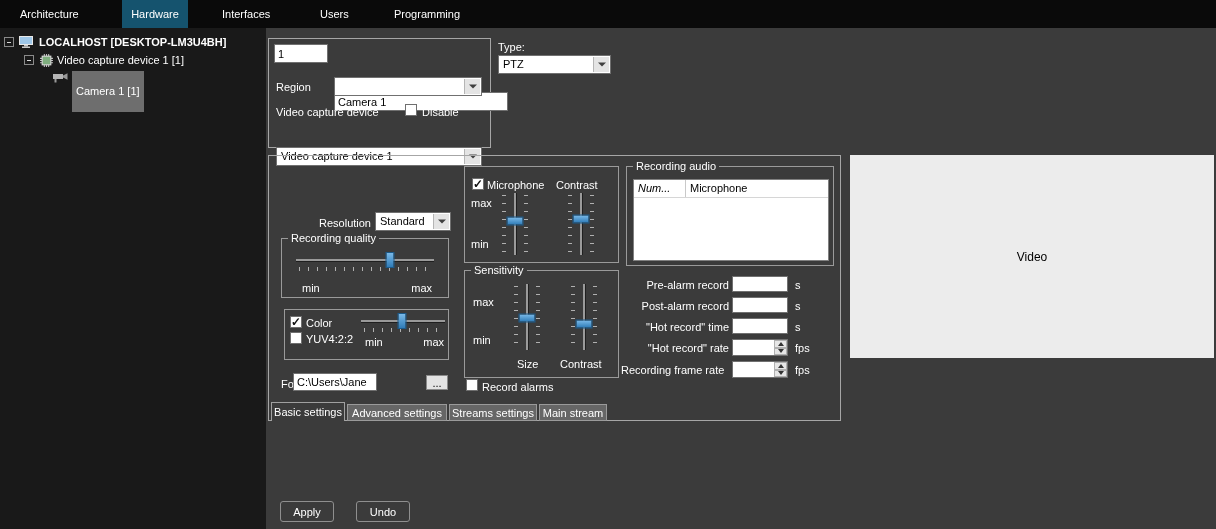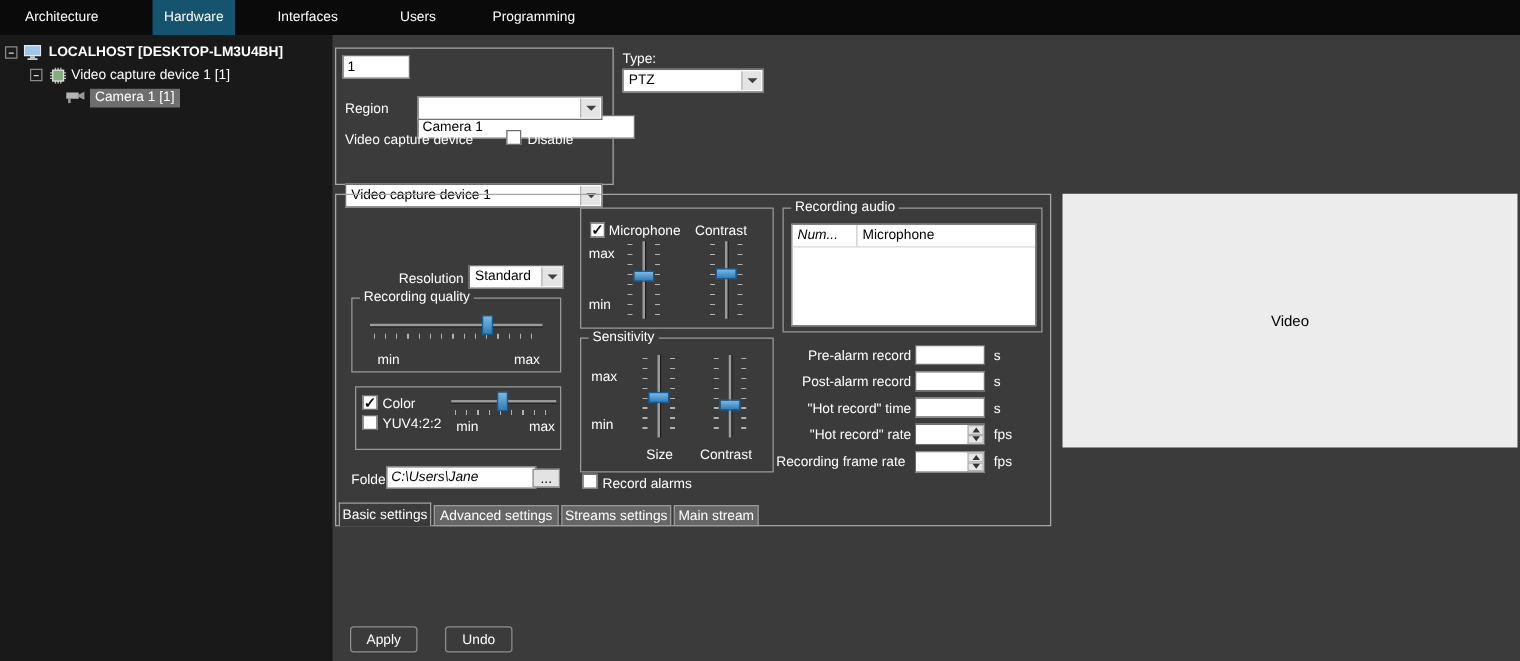--- a/index.html
+++ b/index.html
@@ -16,21 +16,21 @@
   .toptab.active { background:#15536e; text-align:center; }
 
   
   .tree { position:absolute; left:0; top:28px; width:266px; height:501px; background:#191919; }
   .trow { position:absolute; left:0; height:17px; width:100%; }
   .expander { position:absolute; width:10px; height:10px; top:3px; background:#191919; border:1px solid #8a8a8a; }
   .expander::after { content:""; position:absolute; left:2px; top:4px; width:4px; height:1px; background:#d8d8d8; }
   .ticon { position:absolute; top:2px; }
   .tlabel { position:absolute; top:1px; line-height:15px; white-space:nowrap; }
   .tlabel.bold { font-weight:bold; }
-  .tlabel.selected { background:#6e6e6e; padding:0 4px; }
+  .tlabel.selected { background:#6e6e6e; padding:13px 4px; }
 
   
   .panel { position:absolute; border:1px solid #a6a6a6; }
   .group { position:absolute; border:1px solid #9a9a9a; }
   .legend { position:absolute; top:-7px; left:6px; background:#3b3b3b; padding:0 3px; line-height:12px; }
   .lbl { position:absolute; white-space:nowrap; line-height:14px; }
 
   
   .tb { position:absolute; background:#fff; border:1px solid #707070; color:#000;
         font-family:"Liberation Sans", sans-serif; font-size:11px; padding:0 3px; outline:none; }
@@ -178,21 +178,21 @@
     <div class="hslider" style="left:76px; top:2px; width:84px;">
       <div class="htrack"></div>
       <div class="hticks"></div>
       <div class="hthumb" style="left:49%;"></div>
     </div>
     <span class="lbl" style="left:80px; top:25px;">min</span>
     <span class="lbl" style="right:4px; top:25px;">max</span>
   </div>
 
   <span class="lbl" style="left:12px; top:221px;">Folder</span>
-  <input class="tb" style="left: 40px; top: 217px; width: 120px; height: 18px; font-style: italic;" value="C:\Users\Jane">
+  <input class="tb" style="left: 24px; top: 217px; width: 84px; height: 18px;" value="C:\Users\Jane">
   <button class="btn browse" style="left:157px; top:219px; width:22px; height:15px;">...</button>
 
   <div class="group" style="left:195px; top:10px; width:155px; height:97px;">
     <span class="cb checked" style="left:7px; top:11px;"></span>
     <span class="lbl" style="left:22px; top:11px;">Microphone</span>
     <span class="lbl" style="left:91px; top:11px;">Contrast</span>
     <span class="lbl" style="left:6px; top:29px;">max</span>
     <span class="lbl" style="left:6px; top:70px;">min</span>
     <div class="vslider" style="left:37px; top:26px; height:62px;">
       <div class="vticks l"></div>

